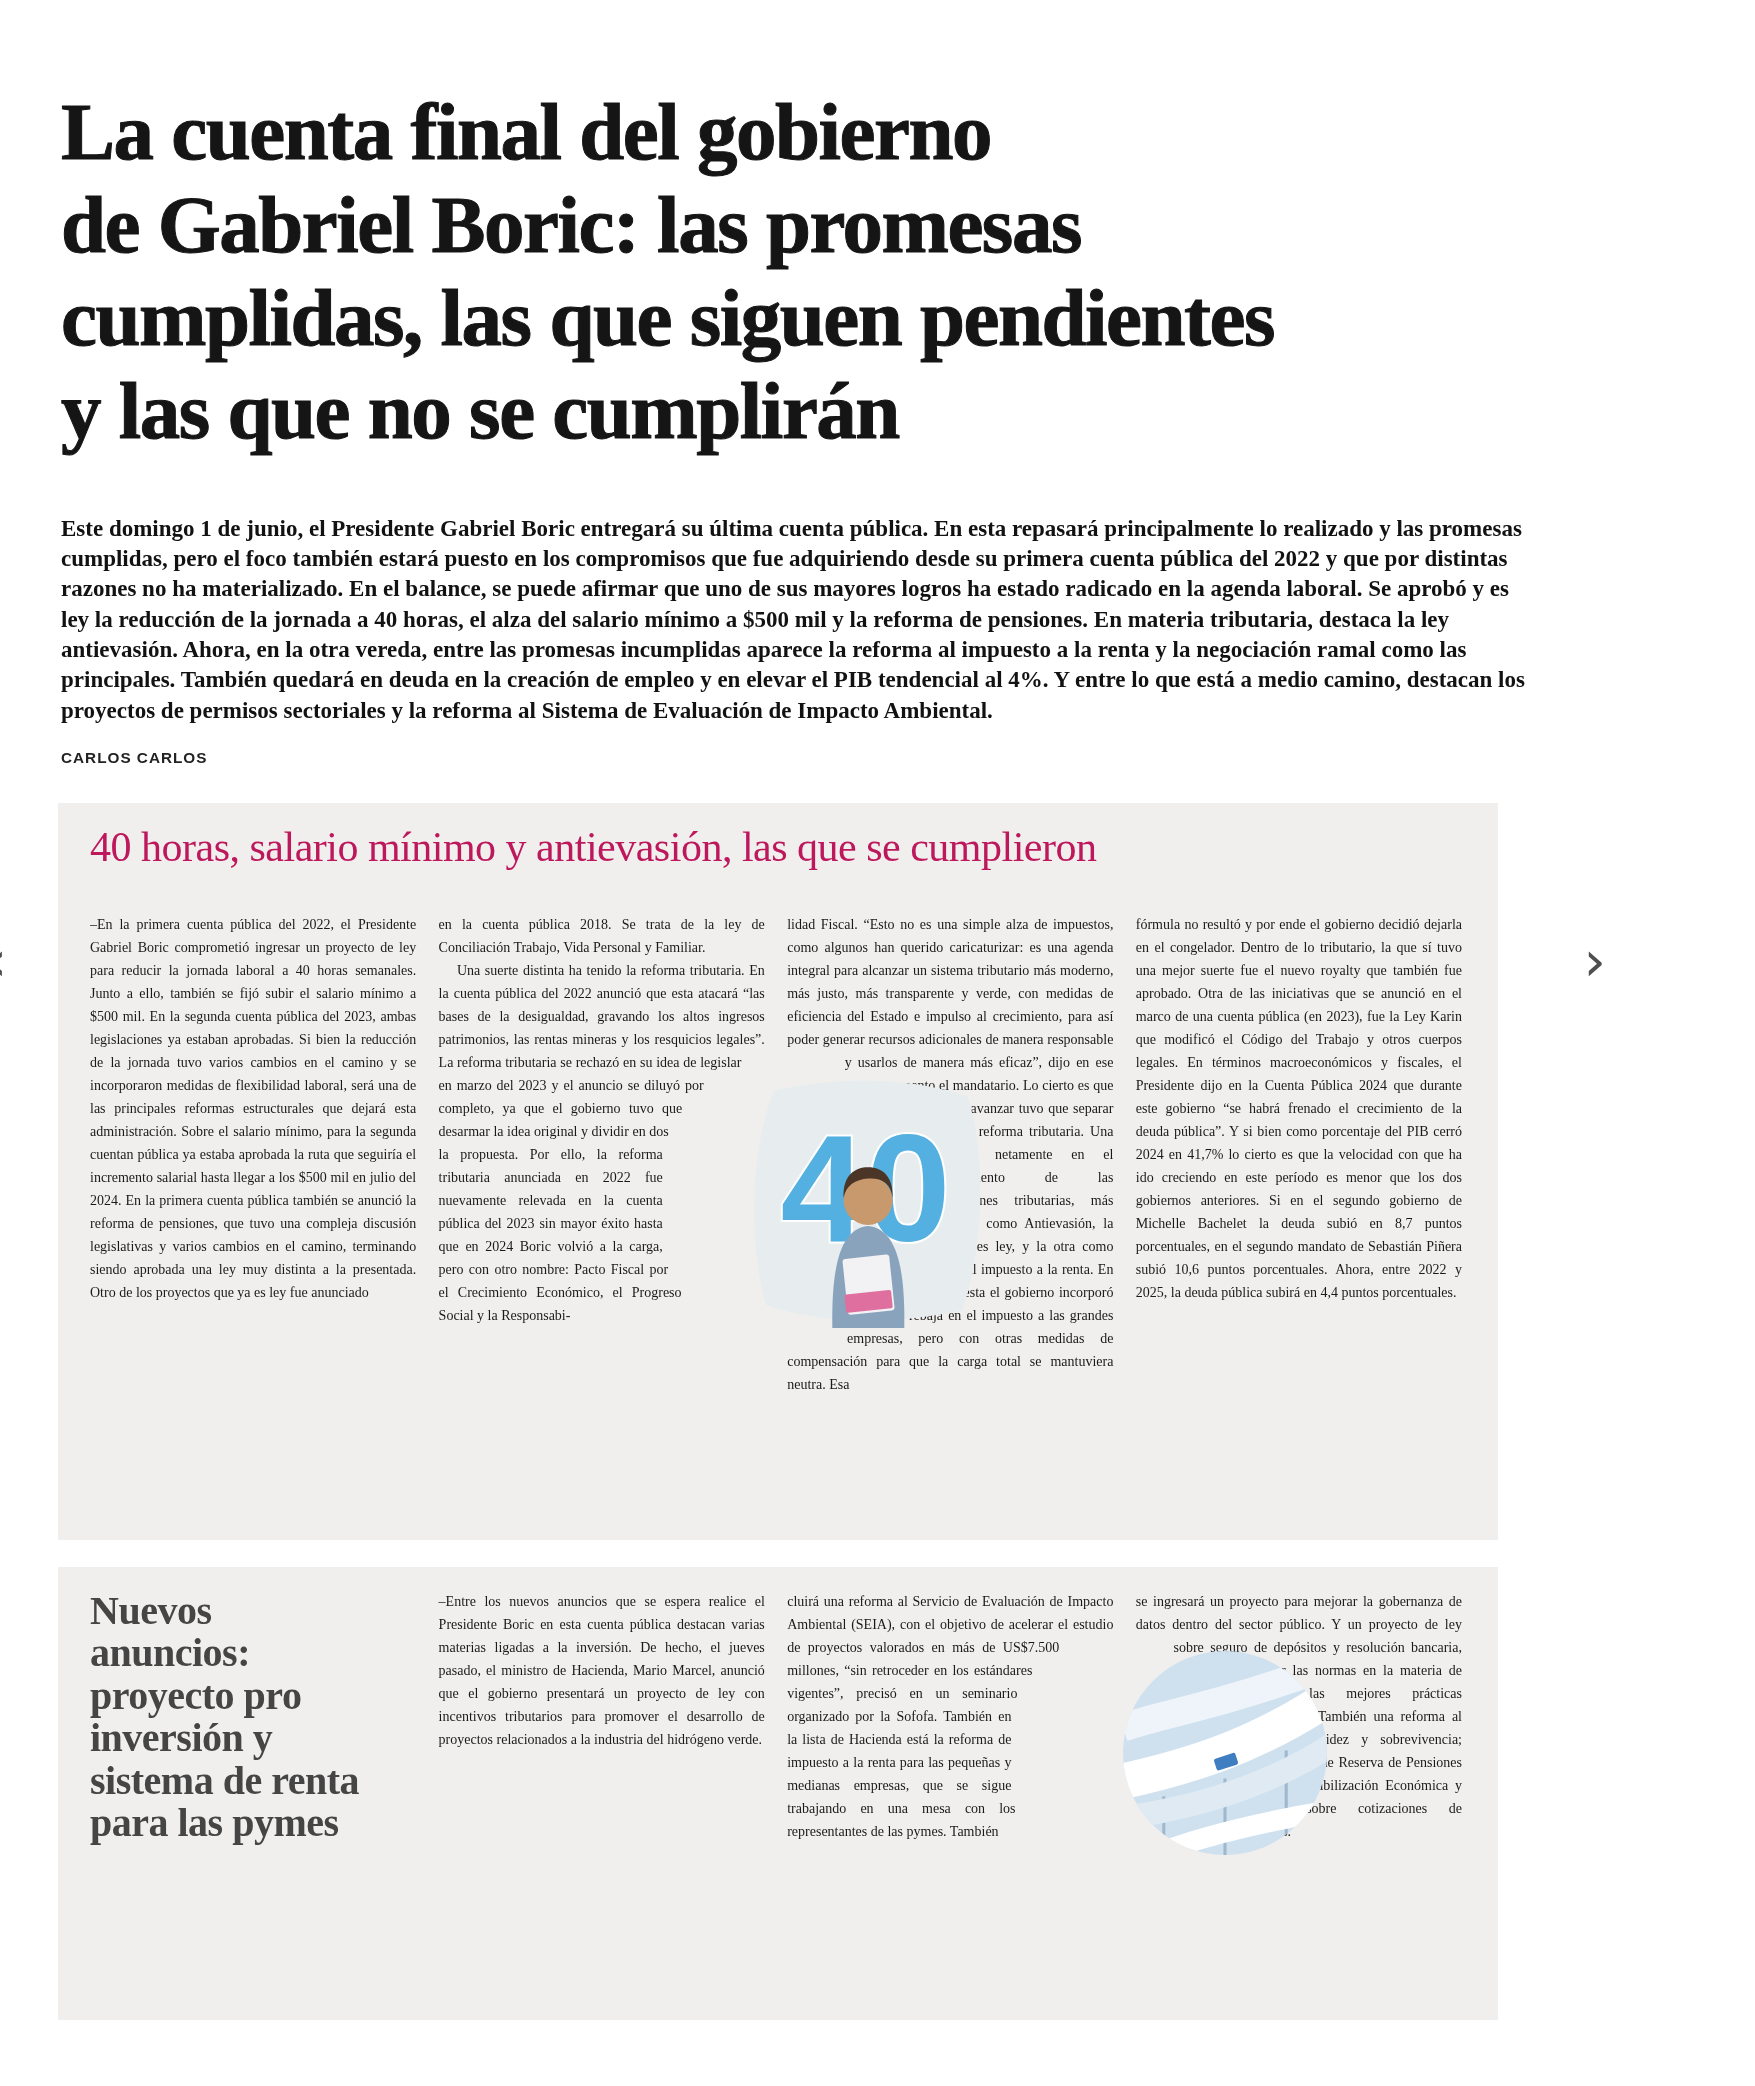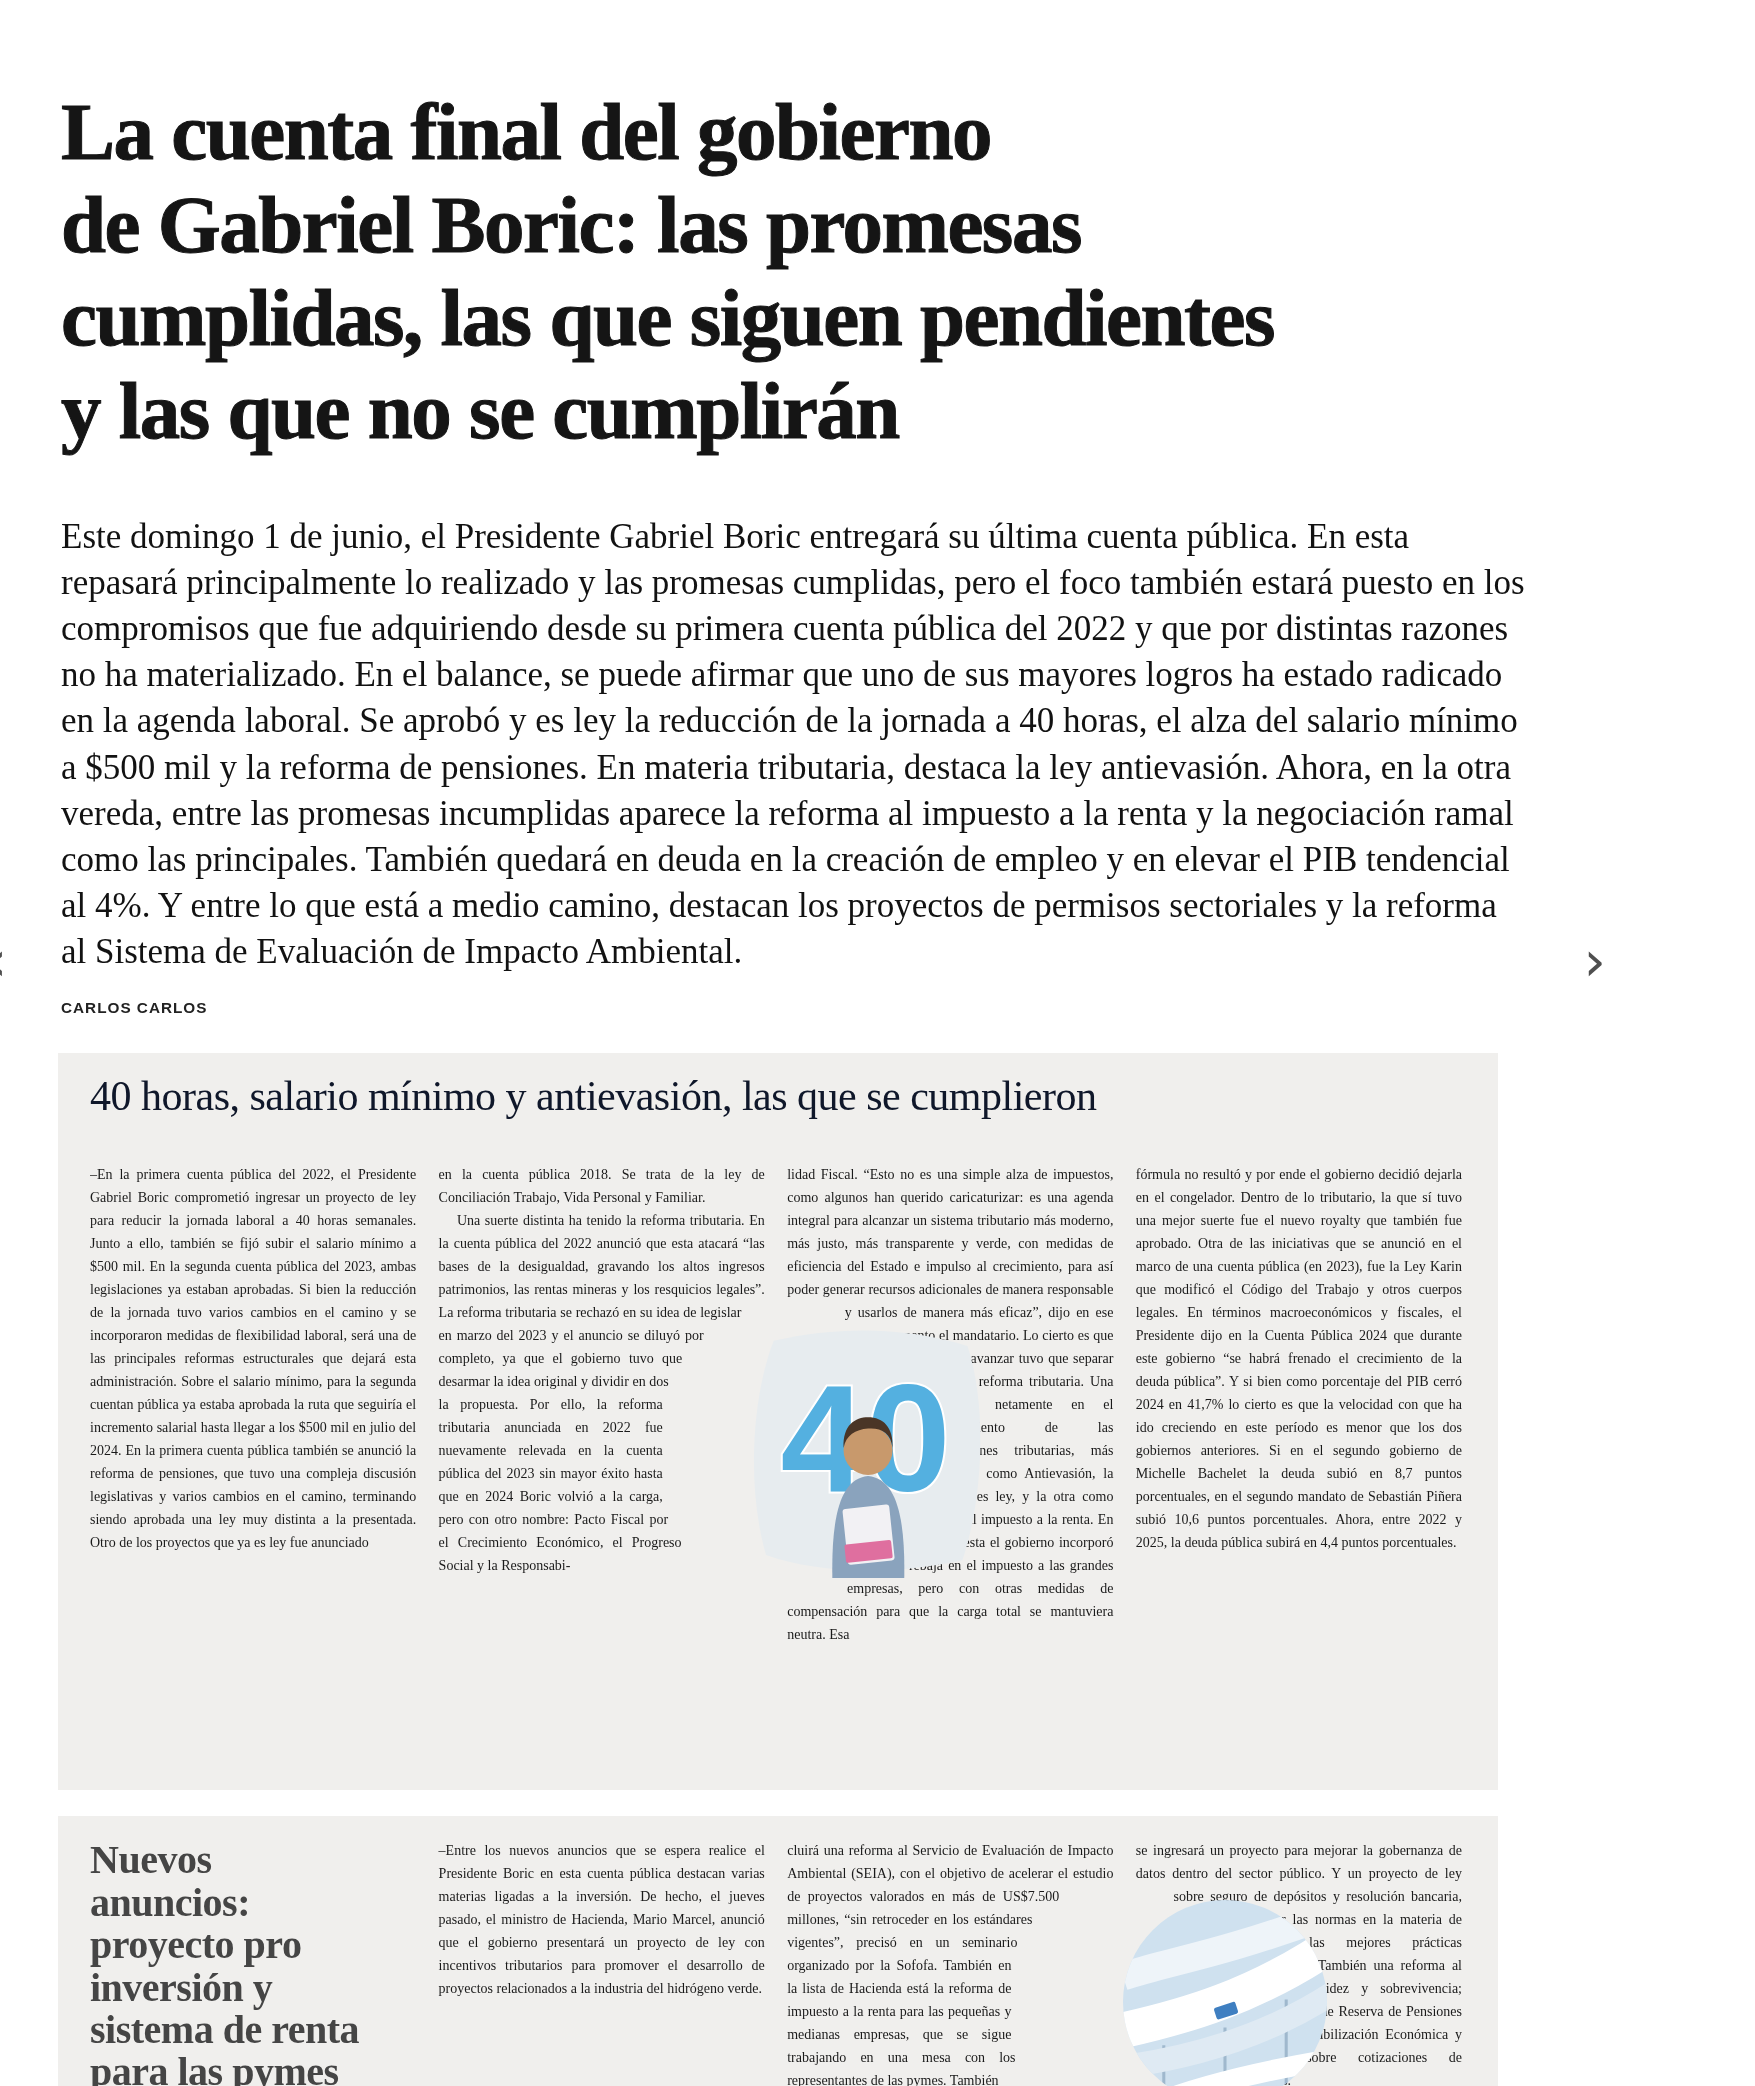--- a/index.html
+++ b/index.html
@@ -22,22 +22,22 @@
     line-height: 1.15;
     letter-spacing: -1.5px;
     color: #151515;
     -webkit-text-stroke: 1px #151515;
     white-space: pre-line;
   }
   .lead {
     margin-top: 55px;
     max-width: 1610px;
     font-family: "Liberation Serif", serif;
-    font-weight: 400;
-    font-size: 35px;
+    font-weight: 700;
+    font-size: 23px;
     line-height: 1.32;
     color: #121212;
   }
   .byline {
     margin-top: 23.4px;
     font-family: "Liberation Sans", sans-serif;
     font-weight: 700;
     font-size: 15.3px;
     letter-spacing: 1px;
     color: #222222;
@@ -50,21 +50,21 @@
   }
   .box1 { height: 737px; }
   .box2 { height: 453px; margin-top: 26.5px; }
   .sec1-title {
     position: absolute;
     top: 19.4px; left: 32px;
     font-family: "Liberation Serif", serif;
     font-weight: 400;
     font-size: 42px;
     letter-spacing: -0.5px;
-    color: #0f172a;
+    color: #be185d;
   }
   .cols {
     position: absolute;
     left: 32px; right: 36px;
     display: flex;
     gap: 22.4px;
     z-index: 1;
     overflow: hidden;
   }
   .cols1 { top: 110px; bottom: 16.3px; }

